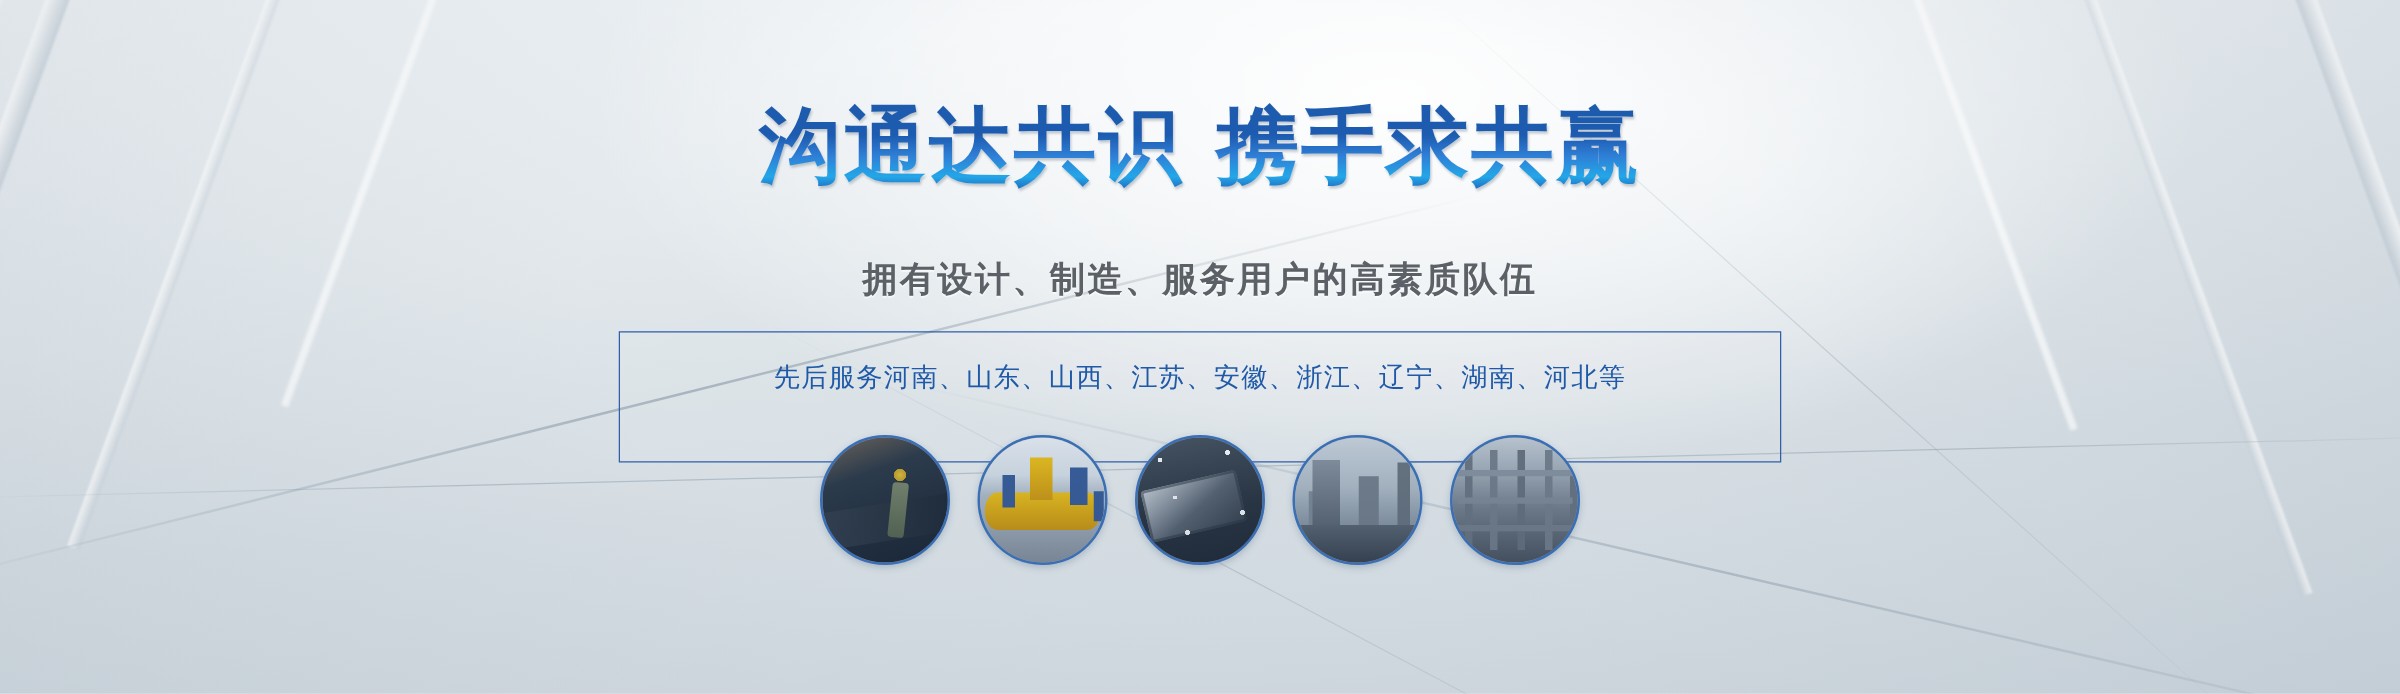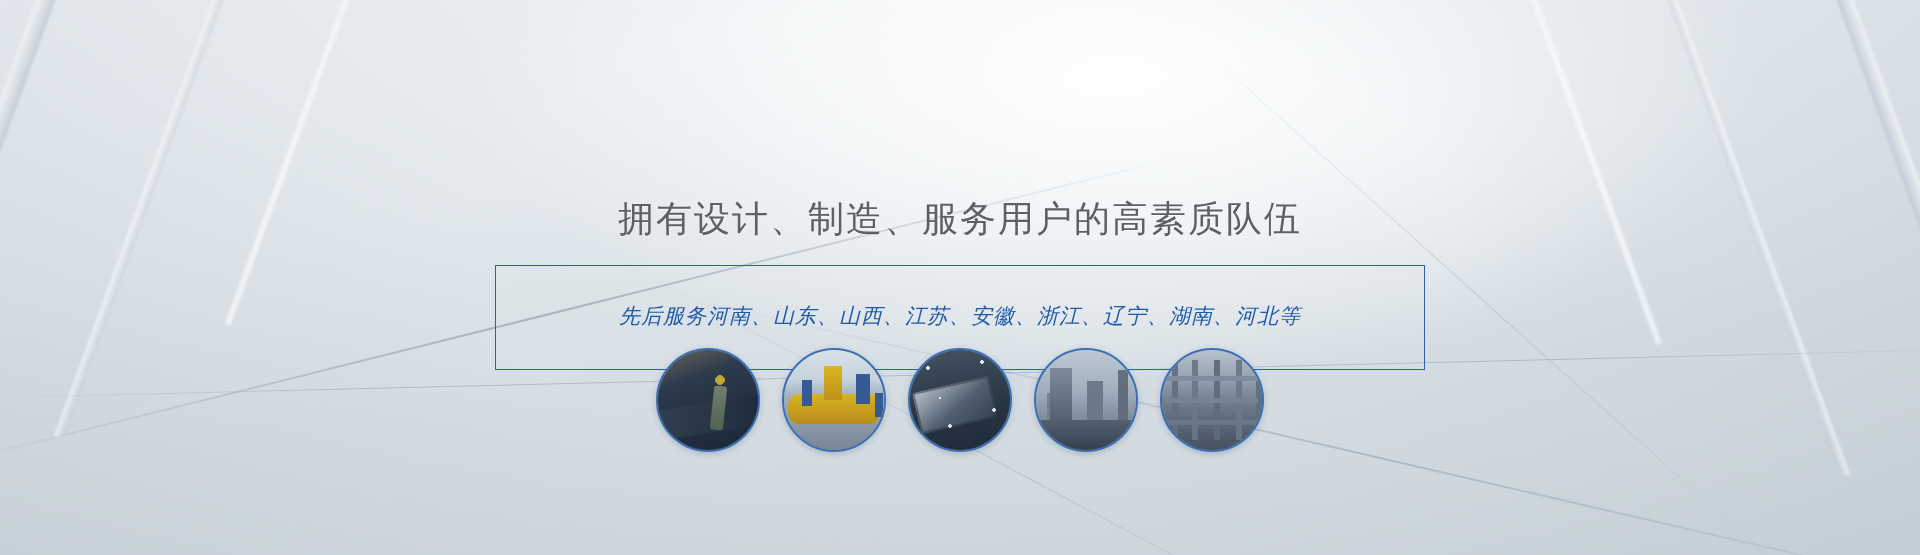--- a/index.html
+++ b/index.html
@@ -80,40 +80,40 @@
     font-size:66px;font-weight:700;letter-spacing:2px;line-height:1.05;
     background:linear-gradient(180deg,#1e5bad 0%,#1c5bb0 38%,#2f7fd6 62%,#23a7e8 86%,#1f6fc4 100%);
     -webkit-background-clip:text;background-clip:text;color:transparent;
     -webkit-text-fill-color:transparent;
     filter:drop-shadow(1px 2px 1px rgba(90,110,130,0.35));
     white-space:nowrap;
   }
   .title .gap{display:inline-block;width:26px;}
 
   .subtitle{
-    position:absolute;left:0;right:0;top:195px;text-align:center;
+    position:absolute;left:0;right:0;top:205px;text-align:center;
     font-family:"DejaVu Sans","Liberation Sans",sans-serif;
-    font-size:36px;font-weight:400;color:#5b6166;letter-spacing:2px;
+    font-size:28px;font-weight:700;color:#5b6166;letter-spacing:2px;
     white-space:nowrap;
     text-shadow:0 1px 1px rgba(255,255,255,0.65);
   }
 
   .infobox{
     position:absolute;left:50%;transform:translateX(-50%);
     top:265px;width:930px;height:105px;
     border:1px solid #2f5fa8;
     box-sizing:border-box;
     background:rgba(255,255,255,0.04);
   }
   .infobox .line{
     font-family:"DejaVu Sans","Liberation Sans",sans-serif;
     text-align:center;color:#1f5aa8;font-size:21px;letter-spacing:1px;
     white-space:nowrap;
   }
-  .infobox .l1{margin-top:36px;font-style:italic;}
+  .infobox .l1{margin-top:22px;}
   .infobox .l2{margin-top:14px;}
 
   .thumbs{
     position:absolute;left:50%;transform:translateX(-50%);
     top:348px;display:flex;gap:22px;
   }
   .thumb{
     width:100px;height:100px;border-radius:50%;
     border:2px solid #3a6fb5;
     overflow:hidden;position:relative;
@@ -196,20 +196,21 @@
     <div class="d1"></div>
     <div class="d2"></div>
     <div class="d3"></div>
     <div class="d4"></div>
     <div class="d5"></div>
     <div class="vignette"></div>
   </div>
 
   <div class="content">
 
+    <div class="title"><span>沟通达共识</span><span class="gap"></span><span>携手求共赢</span></div>
 
     <div class="subtitle">拥有设计、制造、服务用户的高素质队伍</div>
 
     <div class="infobox">
       <div class="line l1">先后服务河南、山东、山西、江苏、安徽、浙江、辽宁、湖南、河北等</div>
     </div>
 
     <div class="thumbs">
       <div class="thumb">
         <div class="ph ph1"></div>

